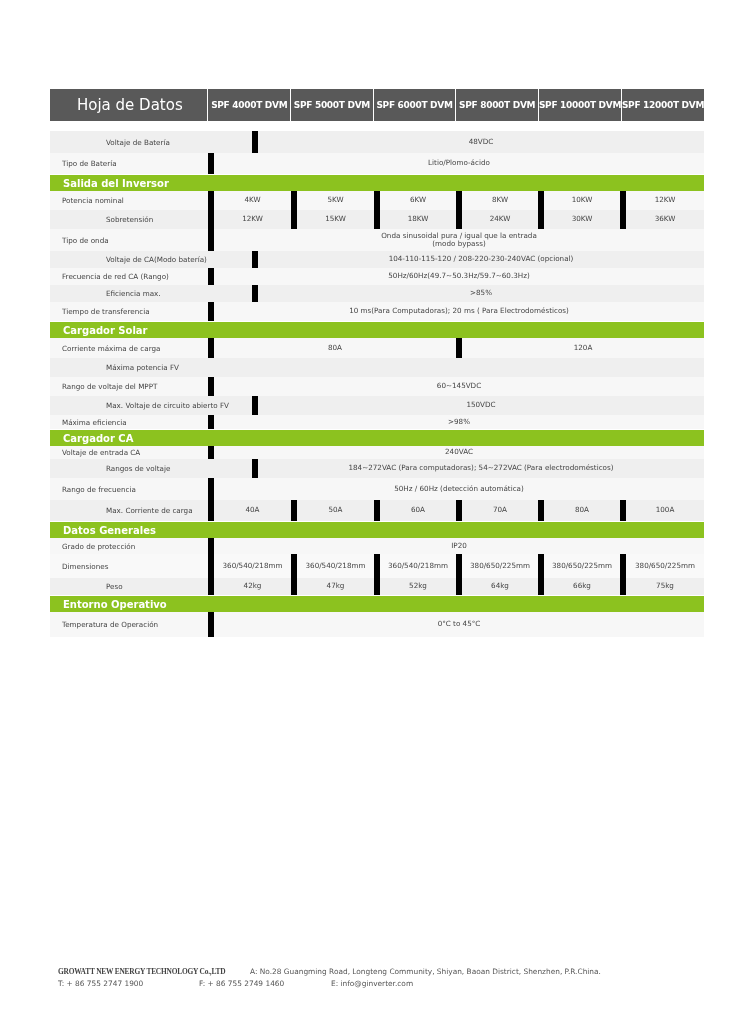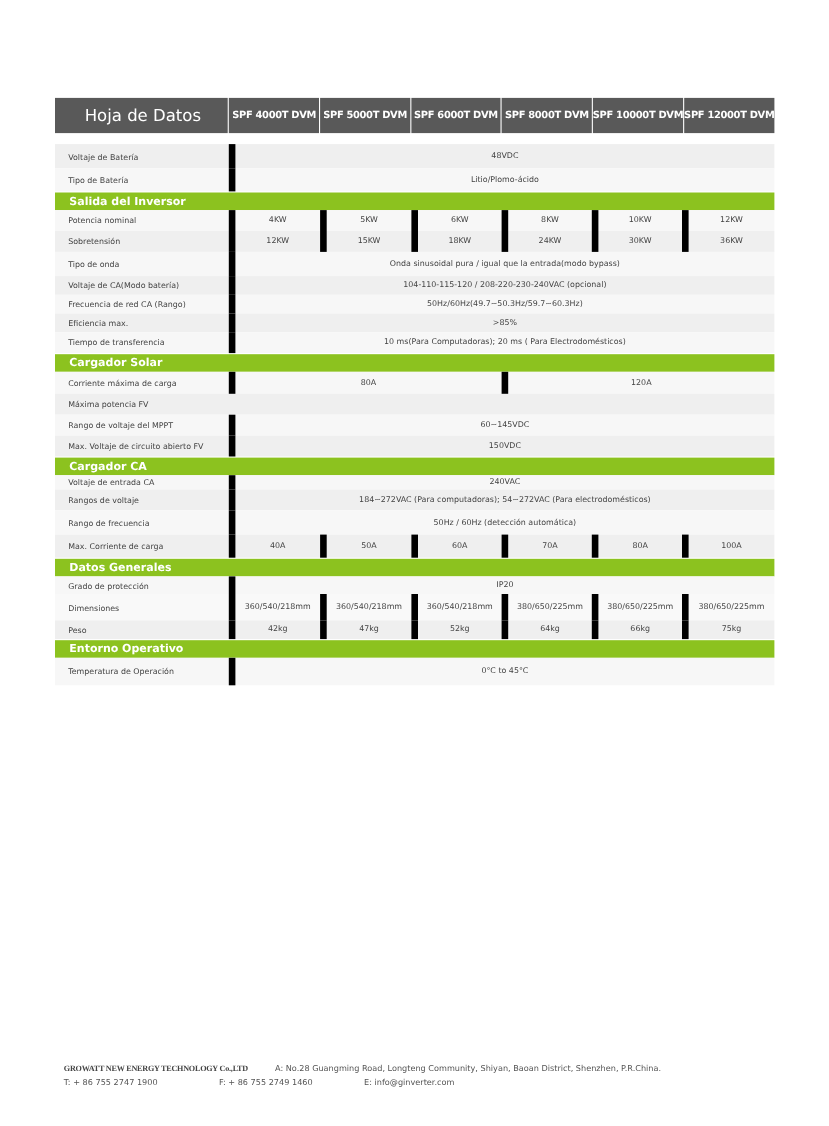--- a/index.html
+++ b/index.html
@@ -6,21 +6,21 @@
   body { width:754px; height:1024px; position:relative; font-family:"DejaVu Sans", sans-serif; color:#3a3a3a; overflow:hidden; }
   .sheet { position:absolute; left:50px; top:89px; width:654px; }
   .hdr { display:flex; height:32px; }
   .hdr .title { width:158px; background:#595959; color:#fff; font-size:15px; display:flex; align-items:center; padding-left:27px; box-sizing:border-box; }
   .hdr .model { width:82px; margin-left:1px; background:#595959; color:#fff; font-size:9px; font-weight:bold; display:flex; align-items:center; justify-content:center; letter-spacing:-0.3px; white-space:nowrap; }
   .gap { height:10px; }
   .row { display:flex; align-items:stretch; font-size:7.2px; }
   .row .lbl { width:158px; padding-left:12px; box-sizing:border-box; display:flex; align-items:center; color:#444; }
   .row .cells { flex:1; display:flex; }
   .row .c { display:flex; align-items:center; justify-content:center; text-align:right; border-left:6px solid #000000; box-sizing:border-box; color:#444; line-height:1.15; }
-  .row.odd { background:#efefef; }
+  .row.odd { background:#efefef;padding-left:44px; }
   .row.even { background:#f7f7f7; }
   .sec { height:16px; background:#8cc21f; color:#fff; font-size:10px; font-weight:bold; display:flex; align-items:center; padding-left:13px; margin-top:1px; }
   .footer { position:absolute; left:58px; top:967px; font-size:7.4px; color:#555; }
   .footer .l1 { display:flex; }
   .footer .company { font-weight:bold; color:#444; letter-spacing:-0.2px; width:192px;font-family:Liberation Serif, serif; }
   .footer .l2 { display:flex; margin-top:3px;gap:36px; }
   .footer .tel { width:105px; }
   .footer .fax { width:96px; }
 </style>
 </head>
@@ -72,21 +72,21 @@
       <div class="c" style="width:83px">15KW</div>
       <div class="c" style="width:82px">18KW</div>
       <div class="c" style="width:82px">24KW</div>
       <div class="c" style="width:82px">30KW</div>
       <div class="c" style="width:84px">36KW</div>
     </div>
   </div>
   <div class="row even" style="height:22px">
     <div class="lbl">Tipo de onda</div>
     <div class="cells">
-        <div class="c" style="width:100%;">
+        <div class="c" style="width:100%;flex-direction:column">
       <span>Onda sinusoidal pura / igual que la entrada</span>
       <span>(modo bypass)</span>
     </div>
       </div>
   </div>
   <div class="row odd" style="height:17px">
     <div class="lbl">Voltaje de CA(Modo batería)</div>
     <div class="cells">
         <div class="c" style="width:100%">104-110-115-120 / 208-220-230-240VAC (opcional)</div>
       </div>
@@ -126,20 +126,26 @@
   <div class="row even" style="height:19px">
     <div class="lbl">Rango de voltaje del MPPT</div>
     <div class="cells">
         <div class="c" style="width:100%">60~145VDC</div>
       </div>
   </div>
   <div class="row odd" style="height:19px">
     <div class="lbl">Max. Voltaje de circuito abierto FV</div>
     <div class="cells">
         <div class="c" style="width:100%">150VDC</div>
+      </div>
+  </div>
+  <div class="row even" style="height:14px">
+    <div class="lbl">Máxima eficiencia</div>
+    <div class="cells">
+        <div class="c" style="width:100%">&gt;98%</div>
       </div>
   </div>
 
   <div class="sec">Cargador CA</div>
   <div class="row even" style="height:13px">
     <div class="lbl">Voltaje de entrada CA</div>
     <div class="cells">
         <div class="c" style="width:100%">240VAC</div>
       </div>
   </div>

